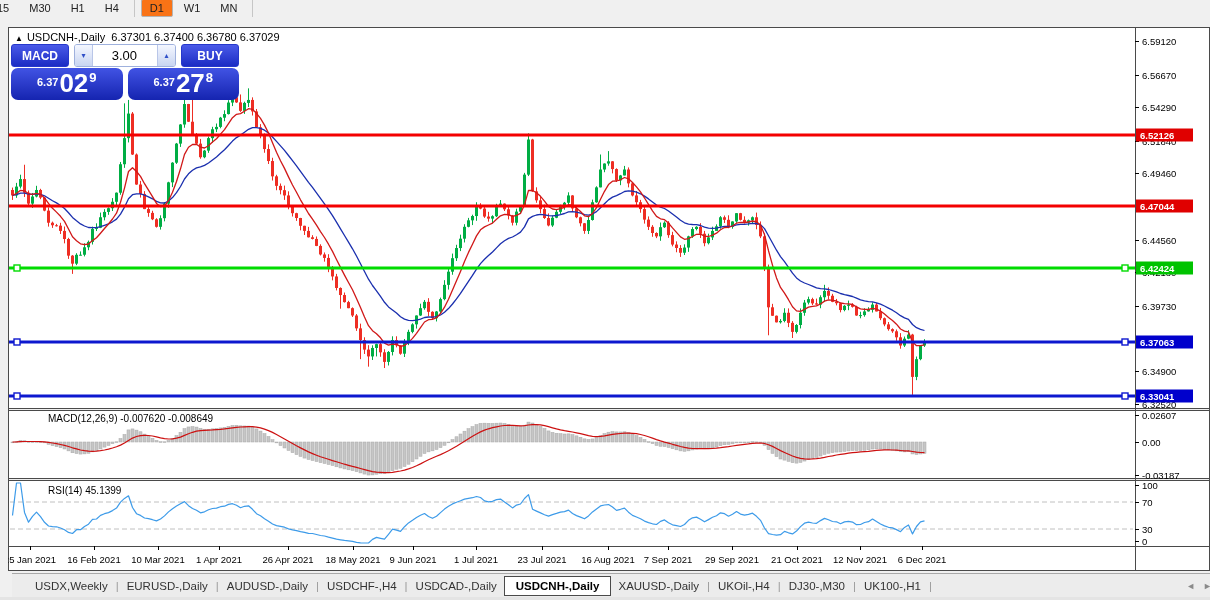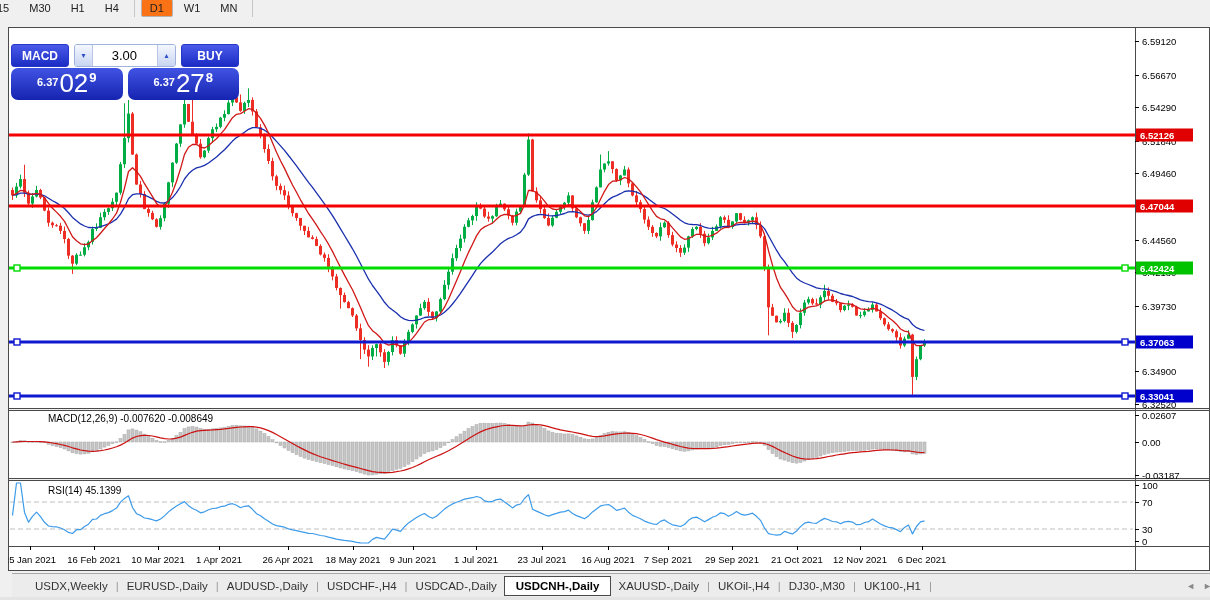--- a/index.html
+++ b/index.html
@@ -30,21 +30,21 @@
   .spin-btn{width:17px;background:linear-gradient(#f4f7ff,#c9d5f1);color:#3050c8;font-size:8px;
             display:flex;align-items:center;justify-content:center;}
   .spin-btn.down{border-right:1px solid #b9c6e8;}
   .spin-btn.up{border-left:1px solid #b9c6e8;}
   .vol{flex:1;display:flex;align-items:center;justify-content:flex-end;padding-right:20px;
        font-size:13px;color:#000;}
   .tw-row2{display:flex;margin-top:1px;gap:5px;}
   .price-box{flex:1;height:31px;background:linear-gradient(#4153e4,#1524b0);border-radius:7px;
              color:#fff;display:flex;align-items:center;justify-content:center;padding-bottom:1px;}
   .p-small{font-size:11px;font-weight:bold;margin-bottom:4px;}
-  .p-big{font-size:26px;font-weight:normal;line-height:25px;margin:12px 1px;}
+  .p-big{font-size:26px;font-weight:bold;line-height:25px;margin:12px 1px;}
   .p-sup{font-size:13px;font-weight:bold;margin-bottom:12px;}
   
   .tabbar{position:absolute;left:12px;top:573px;width:100%;height:24px;background:#ececec;
           border-top:1px solid #a8a8a8;display:flex;align-items:center;font-size:11.5px;color:#333;}
   .tab{padding:3px 7px;white-space:nowrap;}
   .tab.active{background:#fff;border:1px solid #4a4a4a;font-weight:bold;color:#000;padding:3px 11px;}
   .tab-sep{color:#9a9a9a;margin:0 1px;}
   .tab-first-pad{width:16px;}
   .tab-nav{margin-left:auto;margin-right:10px;display:flex;gap:8px;color:#8a8a8a;font-size:9px;}
   .statusbar{position:absolute;left:0;top:597px;width:100%;height:3px;background:#e4e4e4;}
@@ -848,20 +848,24 @@
       <line x1="724.5" y1="519" x2="724.5" y2="523" stroke="#000" stroke-width="1" shape-rendering="crispEdges"></line>
       <text x="724" y="536" font-size="9.5" fill="#000" text-anchor="middle">29 Sep 2021</text>
       <line x1="789.5" y1="519" x2="789.5" y2="523" stroke="#000" stroke-width="1" shape-rendering="crispEdges"></line>
       <text x="789" y="536" font-size="9.5" fill="#000" text-anchor="middle">21 Oct 2021</text>
       <line x1="852.5" y1="519" x2="852.5" y2="523" stroke="#000" stroke-width="1" shape-rendering="crispEdges"></line>
       <text x="852" y="536" font-size="9.5" fill="#000" text-anchor="middle">12 Nov 2021</text>
       <line x1="914.5" y1="519" x2="914.5" y2="523" stroke="#000" stroke-width="1" shape-rendering="crispEdges"></line>
       <text x="914" y="536" font-size="9.5" fill="#000" text-anchor="middle">6 Dec 2021</text>
     </svg>
 
+  <div class="chart-title">
+    <span class="arrow">▲</span><span>USDCNH-,Daily</span>&nbsp;
+    <span>6.37301 6.37400 6.36780 6.37029</span>
+  </div>
 
   <div class="trade-widget">
     <div class="tw-row1">
       <div class="btn-trade">MACD</div>
       <div class="spinner">
         <div class="spin-btn down">▾</div>
         <div class="vol">3.00</div>
         <div class="spin-btn up">▴</div>
       </div>
       <div class="btn-trade">BUY</div>

